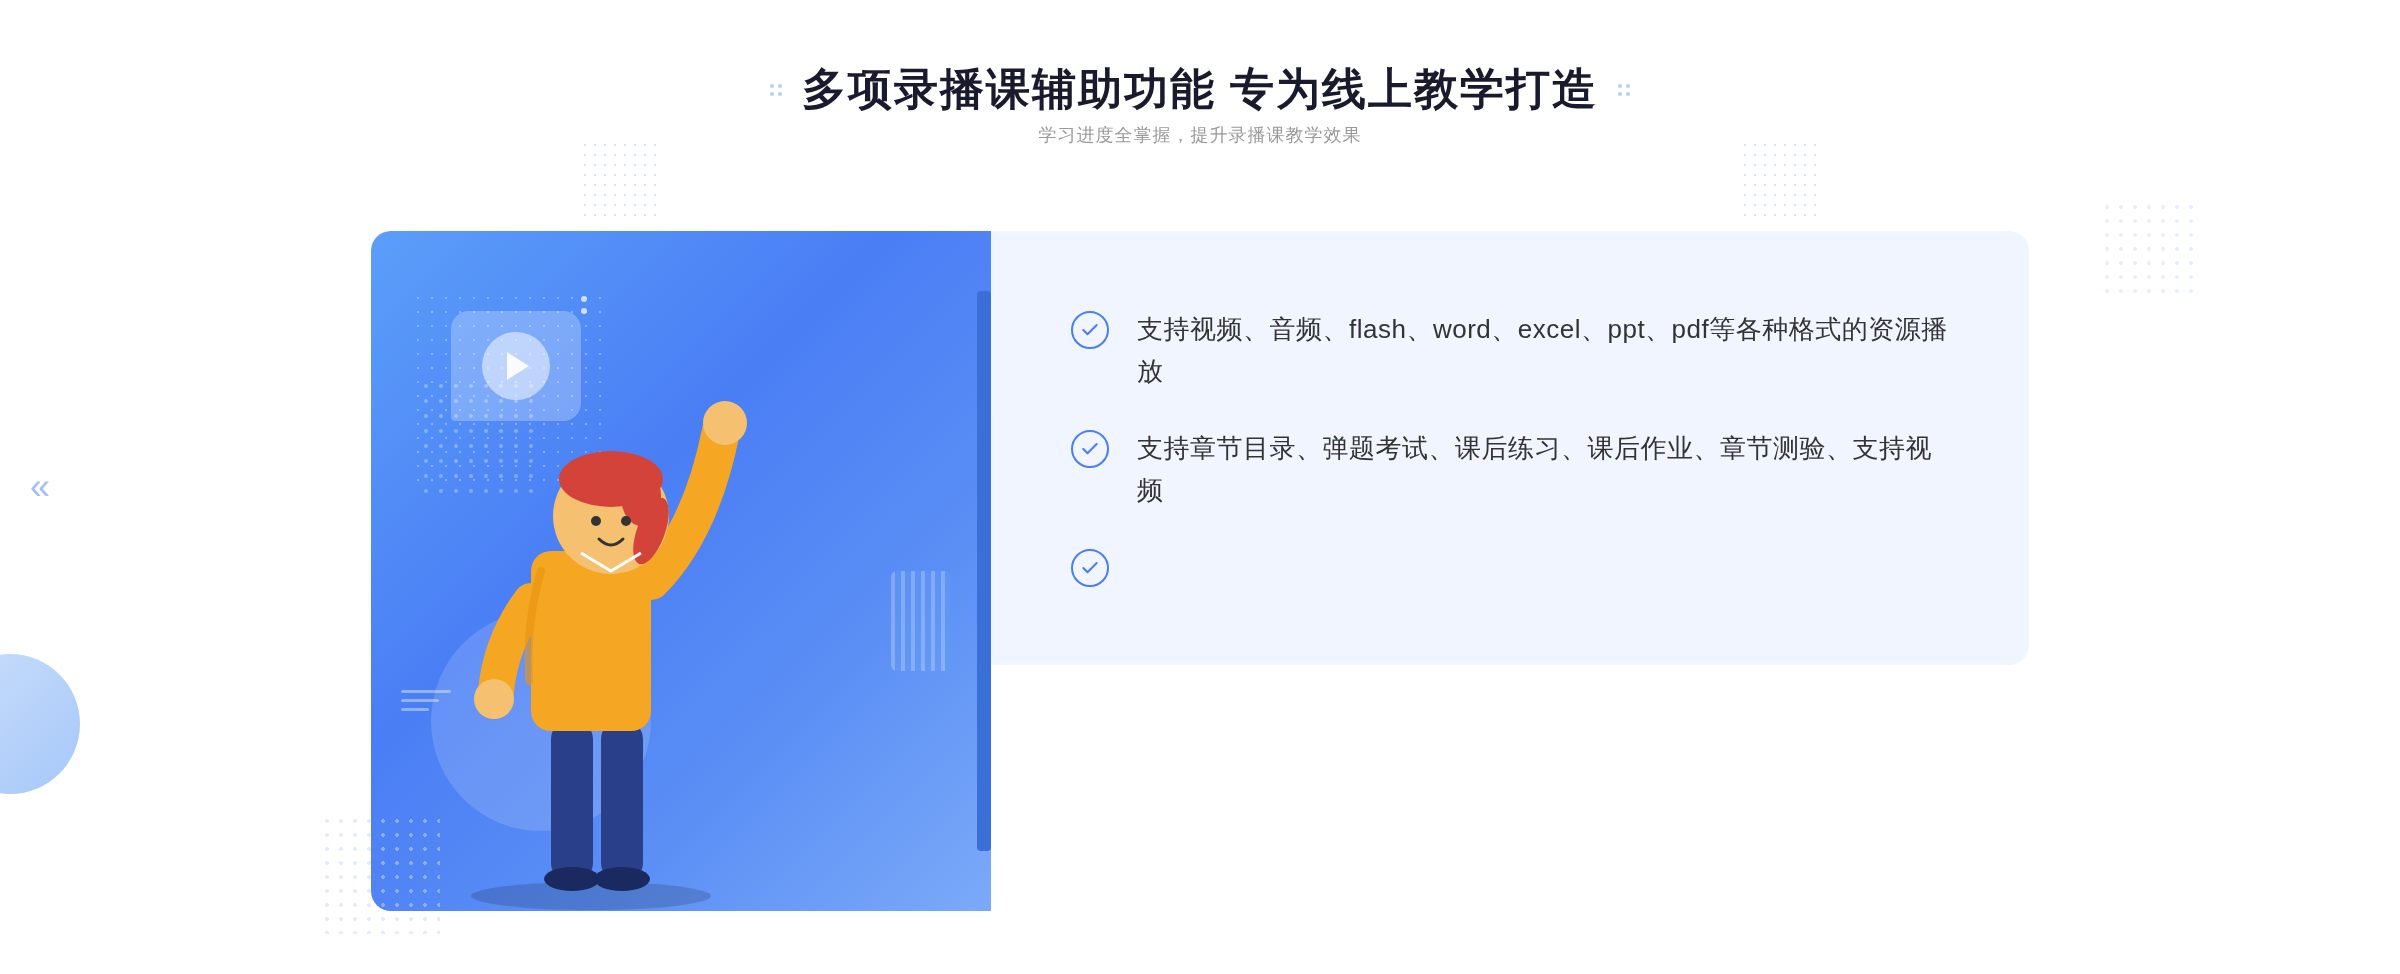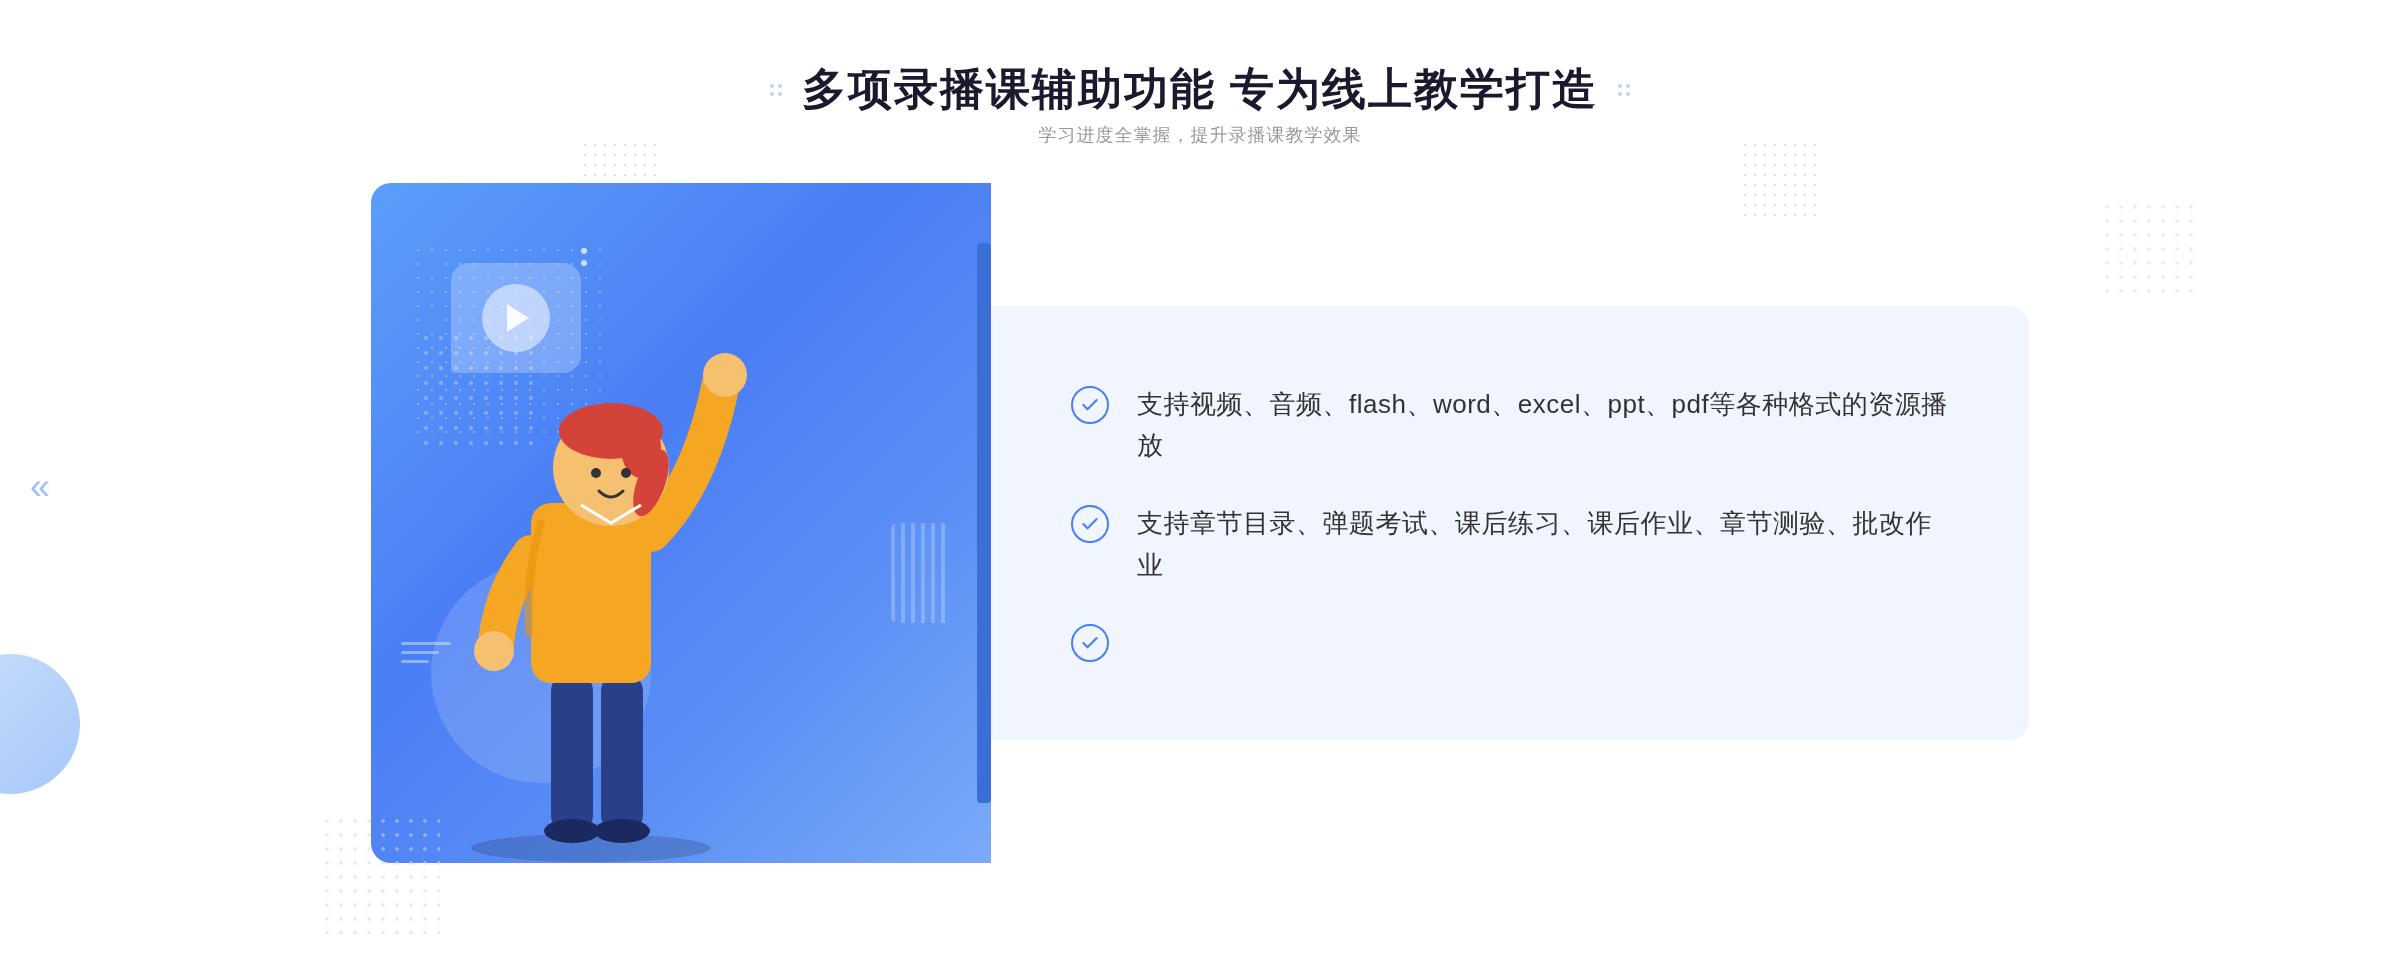--- a/index.html
+++ b/index.html
@@ -14,20 +14,21 @@
     }
 
     .page-wrapper {
       width: 100%;
       height: 100%;
       display: flex;
       flex-direction: column;
       align-items: center;
       padding-top: 60px;
       position: relative;
+      gap: 48px;
     }
 
     
     .dots-left {
       position: absolute;
       top: 140px;
       left: 580px;
       width: 80px;
       height: 80px;
       background-image: radial-gradient(circle, #c5d8f8 1.5px, transparent 1.5px);
@@ -88,21 +89,21 @@
       font-size: 18px;
       color: #999;
       margin-top: 4px;
       letter-spacing: 1px;
     }
 
     
     .content-area {
       width: 1658px;
       display: flex;
-      align-items: center;
+      align-items: flex-start;
       margin-top: 20px;
       position: relative;
     }
 
     
     .illustration-panel {
       width: 620px;
       min-height: 680px;
       background: linear-gradient(135deg, #5b9ef9 0%, #4a7ef5 40%, #5b8ff5 70%, #7baaf8 100%);
       border-radius: 20px 0 0 20px;
@@ -446,21 +447,21 @@
         </div>
         <span class="feature-text">支持视频、音频、flash、word、excel、ppt、pdf等各种格式的资源播放</span>
       </div>
 
       <div class="feature-item">
         <div class="check-icon">
           <svg viewBox="0 0 24 24" fill="none" xmlns="http://www.w3.org/2000/svg">
             <path d="M20 6L9 17L4 12" stroke="#4a7ef5" stroke-width="2.5" stroke-linecap="round" stroke-linejoin="round"></path>
           </svg>
         </div>
-        <span class="feature-text">支持章节目录、弹题考试、课后练习、课后作业、章节测验、批改作业</span>
+        <span class="feature-text">支持章节目录、弹题考试、课后练习、课后作业、章节测验、支持视频</span>
       </div>
 
 
       <div class="feature-item">
         <div class="check-icon">
           <svg viewBox="0 0 24 24" fill="none" xmlns="http://www.w3.org/2000/svg">
             <path d="M20 6L9 17L4 12" stroke="#4a7ef5" stroke-width="2.5" stroke-linecap="round" stroke-linejoin="round"></path>
           </svg>
         </div>
       </div>

